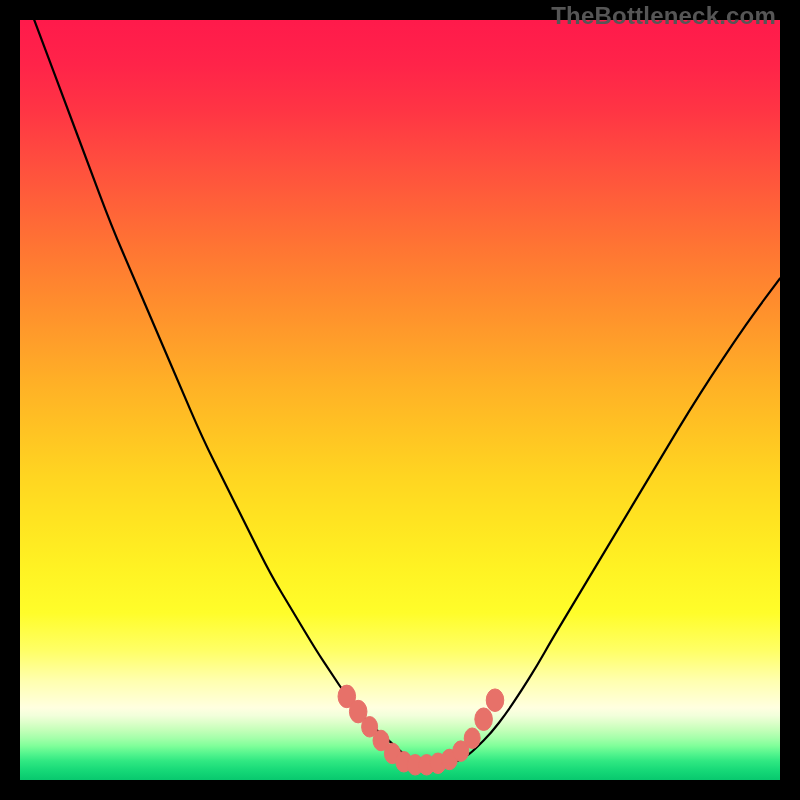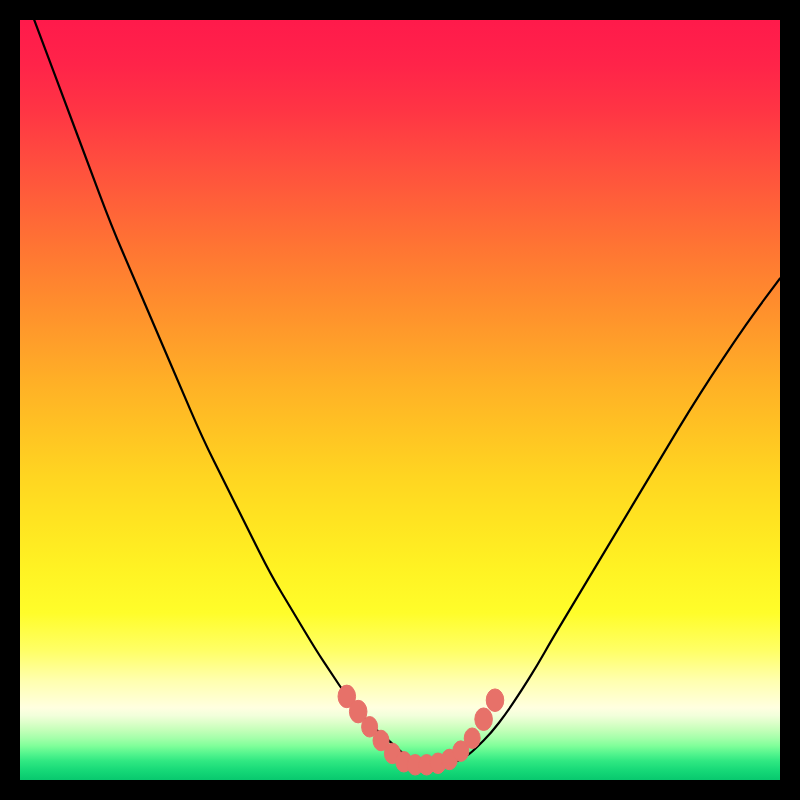--- a/index.html
+++ b/index.html
@@ -100,13 +100,14 @@
           <ellipse cx="406.60" cy="744.80" rx="7.98" ry="10.26" class="marker"></ellipse>
           <ellipse cx="418.00" cy="743.28" rx="7.98" ry="10.26" class="marker"></ellipse>
           <ellipse cx="429.40" cy="739.48" rx="7.98" ry="10.26" class="marker"></ellipse>
           <ellipse cx="440.80" cy="731.12" rx="7.98" ry="10.26" class="marker"></ellipse>
           <ellipse cx="452.20" cy="718.20" rx="7.98" ry="10.26" class="marker"></ellipse>
           <ellipse cx="463.60" cy="699.20" rx="8.78" ry="11.29" class="marker"></ellipse>
           <ellipse cx="475.00" cy="680.20" rx="8.78" ry="11.29" class="marker"></ellipse>
         </g>
     </svg>
   </div>
+  <div class="watermark">TheBottleneck.com</div>
 </div>
 
 </body></html>

